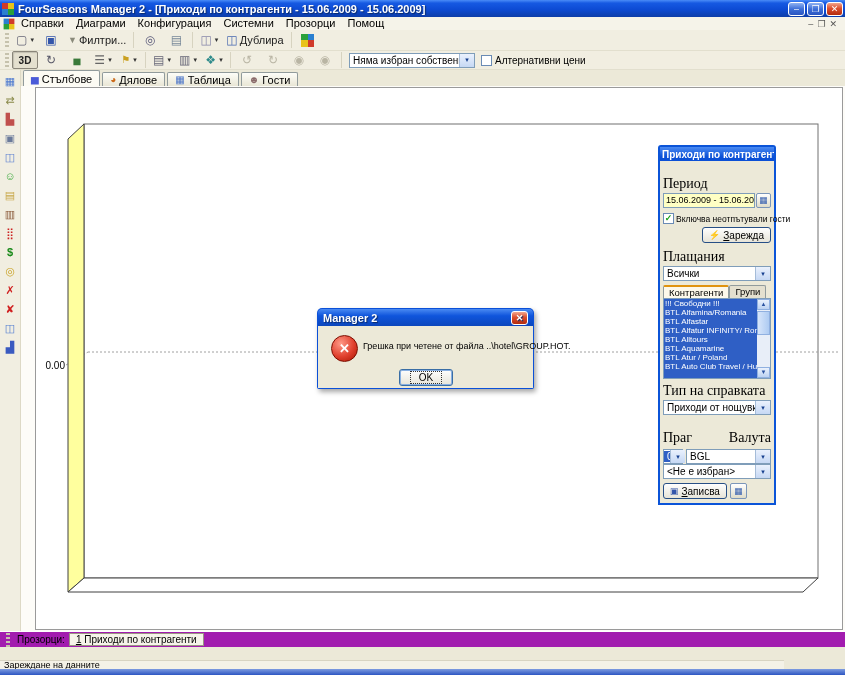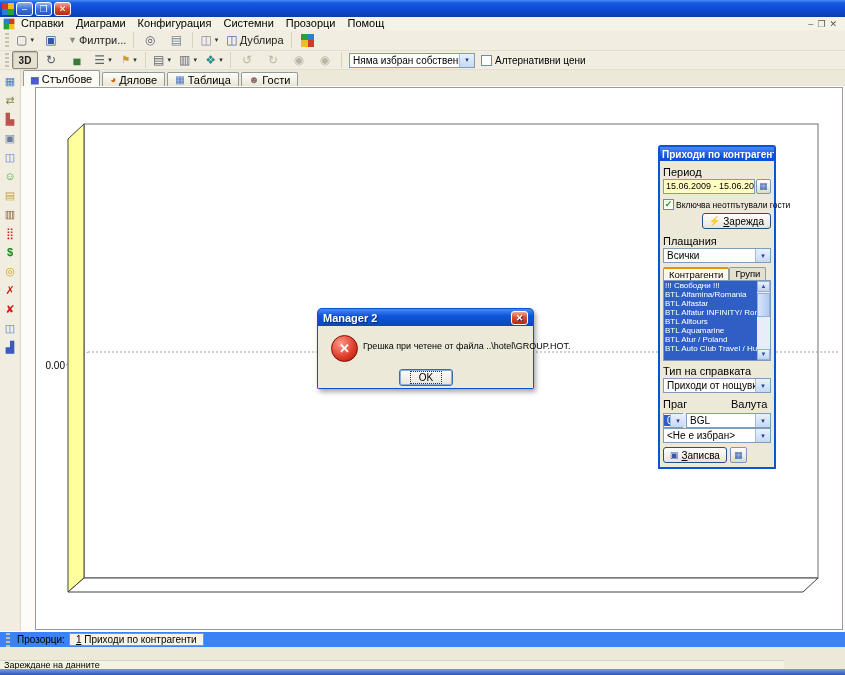--- a/index.html
+++ b/index.html
@@ -72,21 +72,21 @@
   .chart-frame{position:absolute;left:35px;top:87px;width:808px;height:543px;background:#fff;
     border:1px solid #9a9a9a;box-sizing:border-box;}
   .chart-frame svg{position:absolute;left:0;top:0;}
 
   
   .panel{position:absolute;left:658px;top:145px;width:118px;background:#0b54d8;padding:2px;
     box-sizing:border-box;border-radius:3px 3px 0 0;}
   .panel-title{height:14px;display:flex;align-items:center;color:#fff;font-weight:bold;font-size:10px;
     padding:0 2px;background:linear-gradient(180deg,#4a8af2,#0b50d6 70%);white-space:nowrap;overflow:hidden;}
   .panel-body{background:#ece9d8;padding:3px 3px 4px 3px;}
-  .plabel{font-size:11px;margin:2px 0 1px 0;}
+  .plabel{font-size:14px;margin:12px 0 1px 0;font-family:Liberation Serif, serif;}
   .daterow{display:flex;gap:1px;}
   .date-input{flex:1;background:#ffffc4;border:1px solid #7f9db9;height:15px;box-sizing:border-box;
     font-size:9px;line-height:13px;padding:0 2px;white-space:nowrap;overflow:hidden;}
   .mini-btn{width:15px;height:15px;border:1px solid #7b96b9;border-radius:2px;box-sizing:border-box;
     background:linear-gradient(180deg,#fff,#dfdcc9);font-size:9px;line-height:13px;text-align:center;color:#3a62b0;flex:none;}
   .checkrow{display:flex;align-items:center;margin-top:5px;white-space:nowrap;}
   .checkrow .cb-label{font-size:8.5px;margin-left:2px;}
   .btnrow-right{display:flex;justify-content:flex-end;margin-top:3px;}
   .xp-btn{border:1px solid #274f86;border-radius:3px;background:linear-gradient(180deg,#fefefe,#e7e4d8);
     font-size:10px;height:16px;display:inline-flex;align-items:center;gap:3px;padding:0 6px;
@@ -122,21 +122,21 @@
   .dialog-body{background:#ece9d8;height:62px;position:relative;}
   .err-icon{position:absolute;left:13px;top:9px;width:27px;height:27px;border-radius:50%;
     background:radial-gradient(circle at 35% 30%,#ff9a88,#e0402e 55%,#a81300);border:1px solid #7d0d00;
     color:#fff;font-weight:bold;font-size:13px;line-height:25px;text-align:center;box-sizing:border-box;}
   .err-text{position:absolute;left:45px;top:15px;width:170px;font-size:9px;white-space:nowrap;}
   .ok-btn{position:absolute;left:81px;top:43px;width:54px;height:17px;justify-content:center;
     border:1px solid #3a6ea5;box-shadow:0 0 0 1px #89b0e2 inset;}
   .ok-btn span{outline:1px dotted #333;padding:0 8px;font-size:10px;}
 
   
-  .bar{position:absolute;left:0;width:845px;background:#3b82f6;display:flex;align-items:center;
+  .bar{position:absolute;left:0;width:845px;background:#a21caf;display:flex;align-items:center;
     padding-left:3px;box-sizing:border-box;gap:4px;border-top:1px solid #fff;}
   .bar1{top:631px;height:16px;}
   .bar2{top:647px;height:15px;}
   .flat-btn{border:1px solid #999483;background:#f6f4ea;padding:0 6px;height:13px;line-height:12px;
     font-size:10px;box-sizing:border-box;}
   .bar-label{font-size:10px;}
   .statusrow{position:absolute;left:0;top:660px;width:784px;height:9px;background:#f4f2e7;
     border-top:1px solid #d8d4c2;font-size:9px;line-height:9px;padding-left:4px;box-sizing:border-box;}
   .progress{position:absolute;left:0;top:669px;width:845px;height:6px;
     background:linear-gradient(180deg,#7e9ce0,#2d55c2);}
@@ -146,20 +146,21 @@
 
 <div class="screen">
 
   <div class="titlebar">
     <span class="quad">
       <i style="background:#d03a2a"></i>
         <i style="background:#e8c21a"></i>
         <i style="background:#2a7fd0"></i>
         <i style="background:#2aa03a"></i>
     </span>
+    <span class="title-text">FourSeasons Manager 2 - [Приходи по контрагенти - 15.06.2009 - 15.06.2009]</span>
     <span class="win-btn"><span>–</span></span>
     <span class="win-btn"><span>❐</span></span>
     <span class="win-btn close"><span>✕</span></span>
   </div>
 
   <div class="menubar">
     <span class="quad" style="transform:scale(.9)">
       <i style="background:#2a7fd0"></i>
         <i style="background:#d03a2a"></i>
         <i style="background:#2aa03a"></i>

